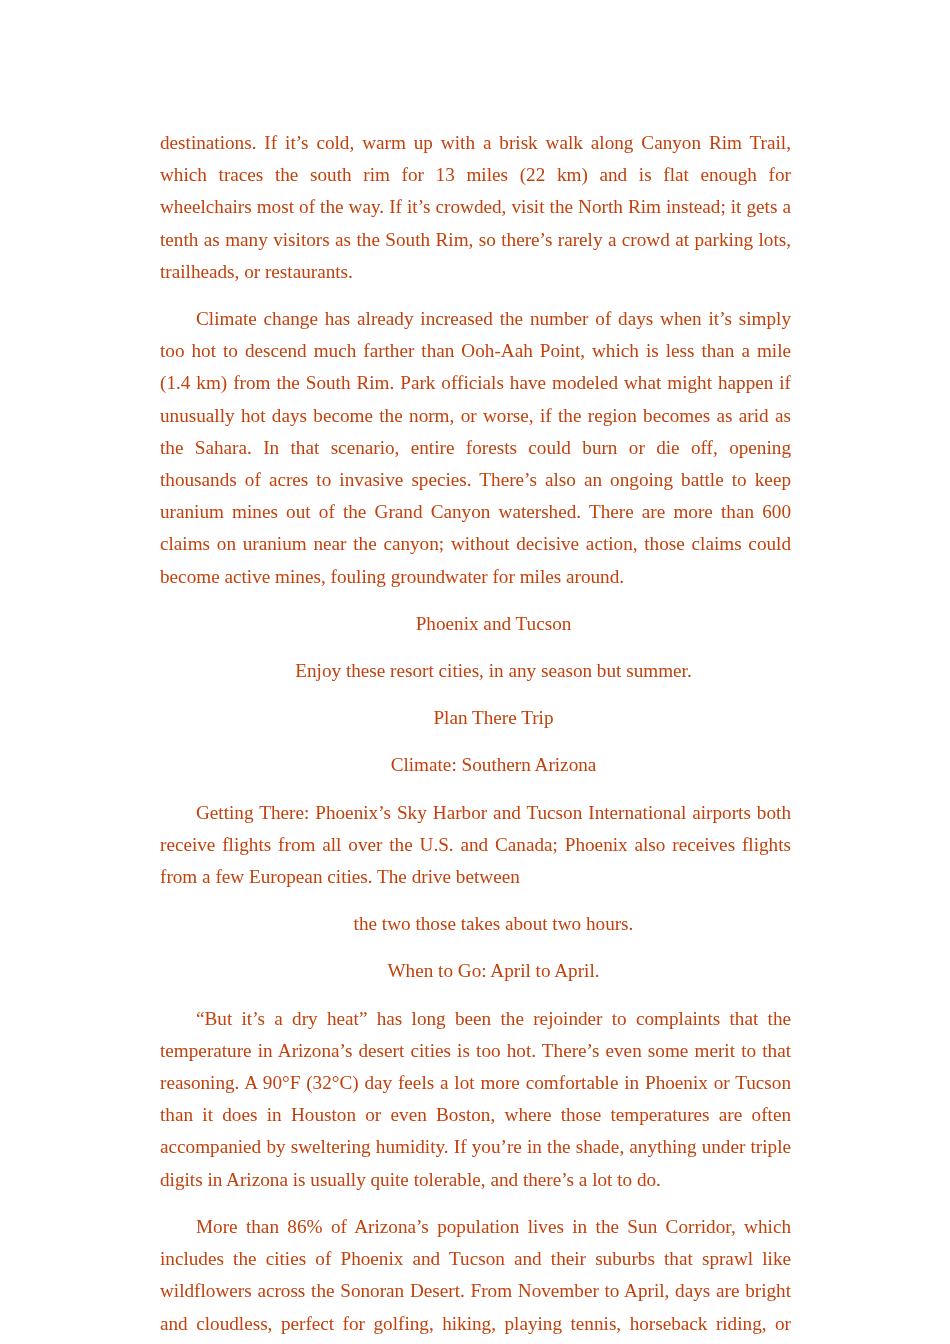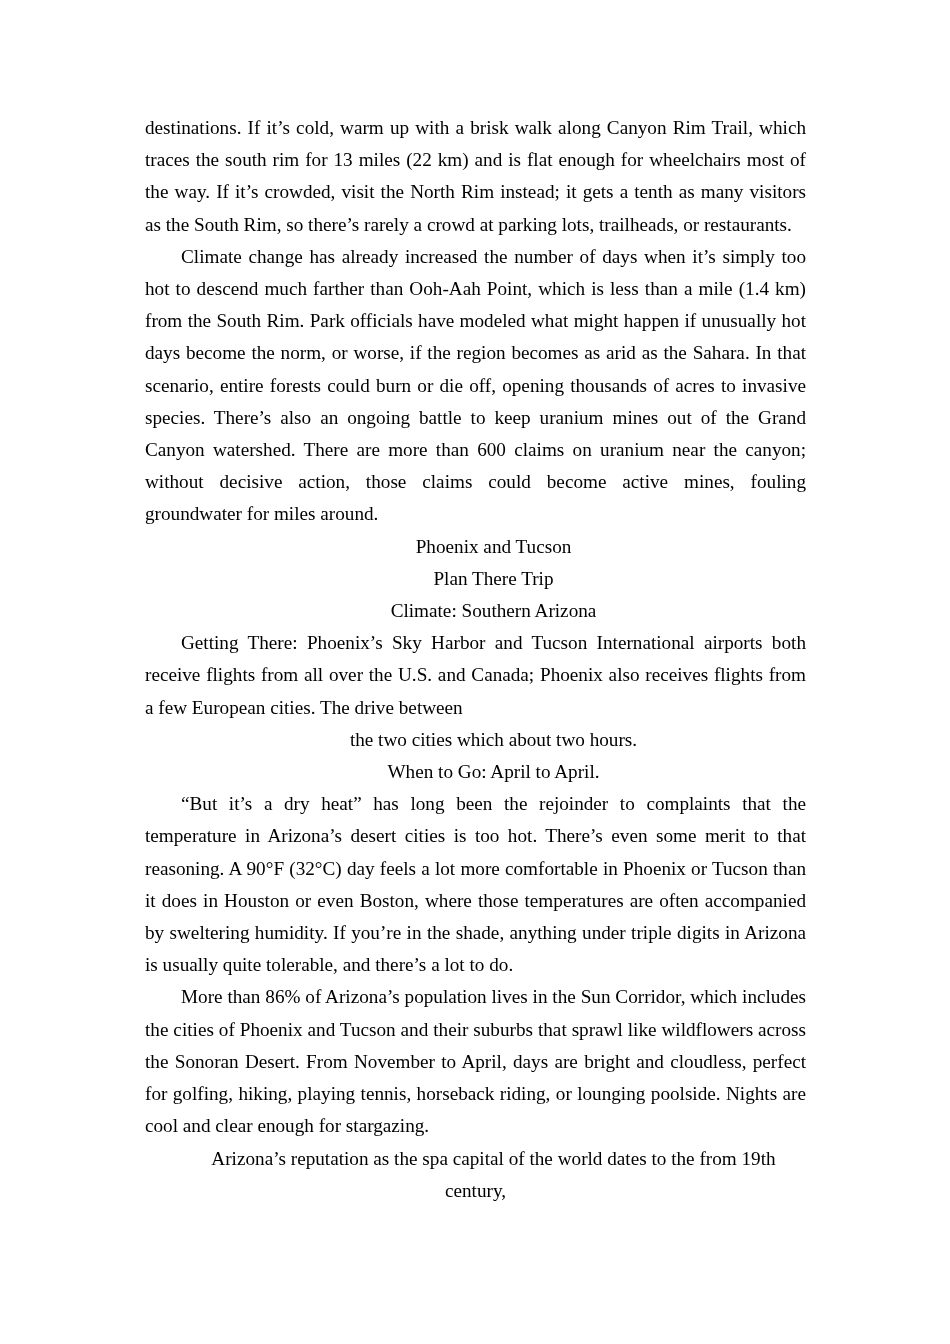--- a/index.html
+++ b/index.html
@@ -18,26 +18,26 @@
   }
 
   .text-column {
     position: absolute;
     left: 145px;
     top: 112px;
     width: 661px;
   }
 
   p.para {
-    margin: 0;
+    margin: 15px;
     padding: 0;
     font-family: "Liberation Serif", "DejaVu Serif", serif;
     font-size: 19.2px;
     line-height: 32.2px;
-    color: #000000;
+    color: #c2410c;
     text-align: justify;
     text-justify: inter-word;
     -webkit-hyphens: none;
     hyphens: none;
     word-spacing: 0px;
   }
 
   p.para.indent {
     text-indent: 36px;
   }
@@ -57,28 +57,29 @@
 
 <div class="page">
   <div class="text-column">
 
     <p class="para flush">destinations. If it’s cold, warm up with a brisk walk along Canyon Rim Trail, which traces the south rim for 13 miles (22 km) and is flat enough for wheelchairs most of the way. If it’s crowded, visit the North Rim instead; it gets a tenth as many visitors as the South Rim, so there’s rarely a crowd at parking lots, trailheads, or restaurants.</p>
 
     <p class="para indent">Climate change has already increased the number of days when it’s simply too hot to descend much farther than Ooh-Aah Point, which is less than a mile (1.4 km) from the South Rim. Park officials have modeled what might happen if unusually hot days become the norm, or worse, if the region becomes as arid as the Sahara. In that scenario, entire forests could burn or die off, opening thousands of acres to invasive species. There’s also an ongoing battle to keep uranium mines out of the Grand Canyon watershed. There are more than 600 claims on uranium near the canyon; without decisive action, those claims could become active mines, fouling groundwater for miles around.</p>
 
     <p class="para indent short">Phoenix and Tucson</p>
 
+    <p class="para indent short">Enjoy these resort cities, in any season but summer.</p>
 
     <p class="para indent short">Plan There Trip</p>
 
     <p class="para indent short">Climate: Southern Arizona</p>
 
     <p class="para indent">Getting There: Phoenix’s Sky Harbor and Tucson International airports both receive flights from all over the U.S. and Canada; Phoenix also receives flights from a few European cities. The drive between</p>
 
-    <p class="para indent short">the two cities which about two hours.</p>
+    <p class="para indent short">the two those takes about two hours.</p>
 
     <p class="para indent short">When to Go: April to April.</p>
 
     <p class="para indent">“But it’s a dry heat” has long been the rejoinder to complaints that the temperature in Arizona’s desert cities is too hot. There’s even some merit to that reasoning. A 90°F (32°C) day feels a lot more comfortable in Phoenix or Tucson than it does in Houston or even Boston, where those temperatures are often accompanied by sweltering humidity. If you’re in the shade, anything under triple digits in Arizona is usually quite tolerable, and there’s a lot to do.</p>
 
     <p class="para indent">More than 86% of Arizona’s population lives in the Sun Corridor, which includes the cities of Phoenix and Tucson and their suburbs that sprawl like wildflowers across the Sonoran Desert. From November to April, days are bright and cloudless, perfect for golfing, hiking, playing tennis, horseback riding, or lounging poolside. Nights are cool and clear enough for stargazing.</p>
 
     <p class="para indent short">Arizona’s reputation as the spa capital of the world dates to the from 19th century,</p>
 
   </div>

